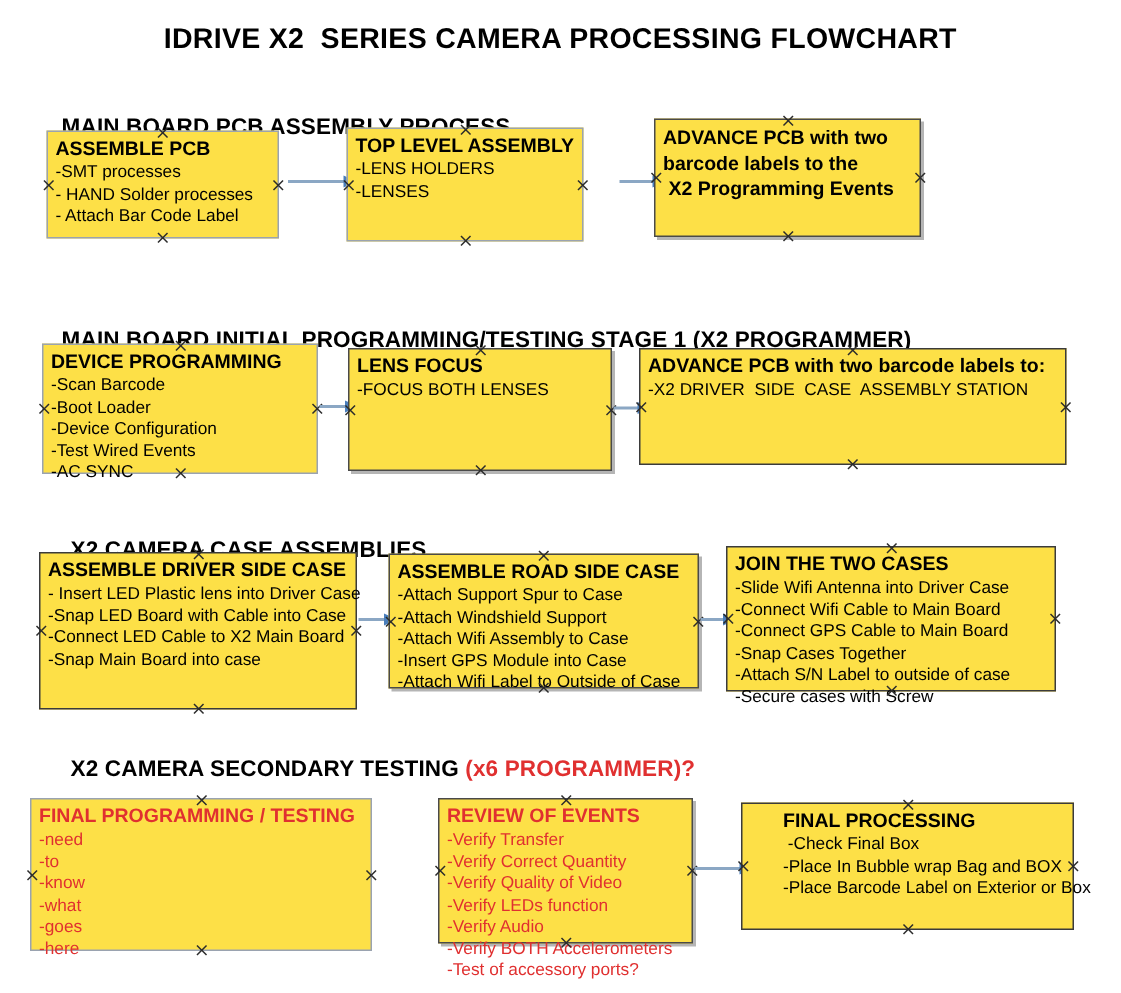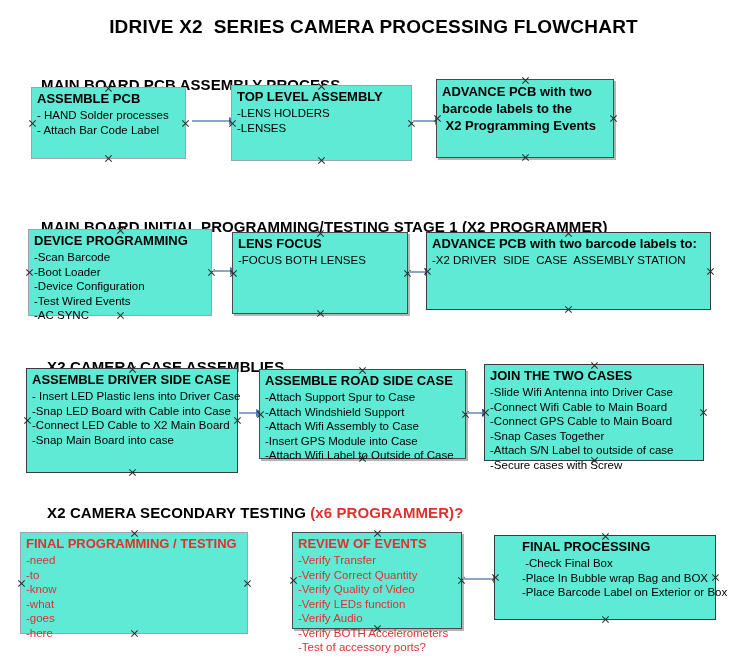--- a/index.html
+++ b/index.html
@@ -40,21 +40,21 @@
     letter-spacing: 0.1px;
   }
   .section-head .accent {
     color: #e03030;
   }
 
   
   .node {
     position: absolute;
     box-sizing: border-box;
-    background: #5eead4;
+    background: #fde047;
     border: 1px solid #9aa3b0;
     padding: 3px 4px 3px 5px;
     overflow: visible;
   }
   .node.sel {
     border: 1px solid #4a4a4a;
     box-shadow: 2px 2px 0 rgba(120,120,120,0.55);
   }
   .node.dark {
     border: 1px solid #3b3b3b;
@@ -126,31 +126,32 @@
 <div id="canvas">
 
   <div class="doc-title">IDRIVE X2  SERIES CAMERA PROCESSING FLOWCHART</div>
 
   <div class="section-head" style="left:24px; top:59px;">
     <span>MAIN BOARD PCB ASSEMBLY PROCESS</span>
   </div>
 
   <div class="node" style="left:31px; top:87px; width:155px; height:72px;">
     <div class="ttl">ASSEMBLE PCB</div>
+    <div class="ln">-SMT processes</div>
     <div class="ln">- HAND Solder processes</div>
     <div class="ln">- Attach Bar Code Label</div>
     <div class="hx" style="left:50%; top:0;"></div>
     <div class="hx" style="left:50%; top:100%;"></div>
     <div class="hx" style="left:0; top:50%;"></div>
     <div class="hx" style="left:100%; top:50%;"></div>
   </div>
 
   <div class="arrow" style="left:192px; top:120px; width:38px;"></div>
 
-  <div class="node" style="left:231px; top:85px; width:181px; height:76px;">
+  <div class="node" style="left:231px; top:85px; width:158px; height:76px;">
     <div class="ttl">TOP LEVEL ASSEMBLY</div>
     <div class="ln">-LENS HOLDERS</div>
     <div class="ln">-LENSES</div>
     <div class="hx" style="left:50%; top:0;"></div>
     <div class="hx" style="left:50%; top:100%;"></div>
     <div class="hx" style="left:0; top:50%;"></div>
     <div class="hx" style="left:100%; top:50%;"></div>
   </div>
 
   <div class="arrow" style="left:413px; top:120px; width:23px;"></div>

